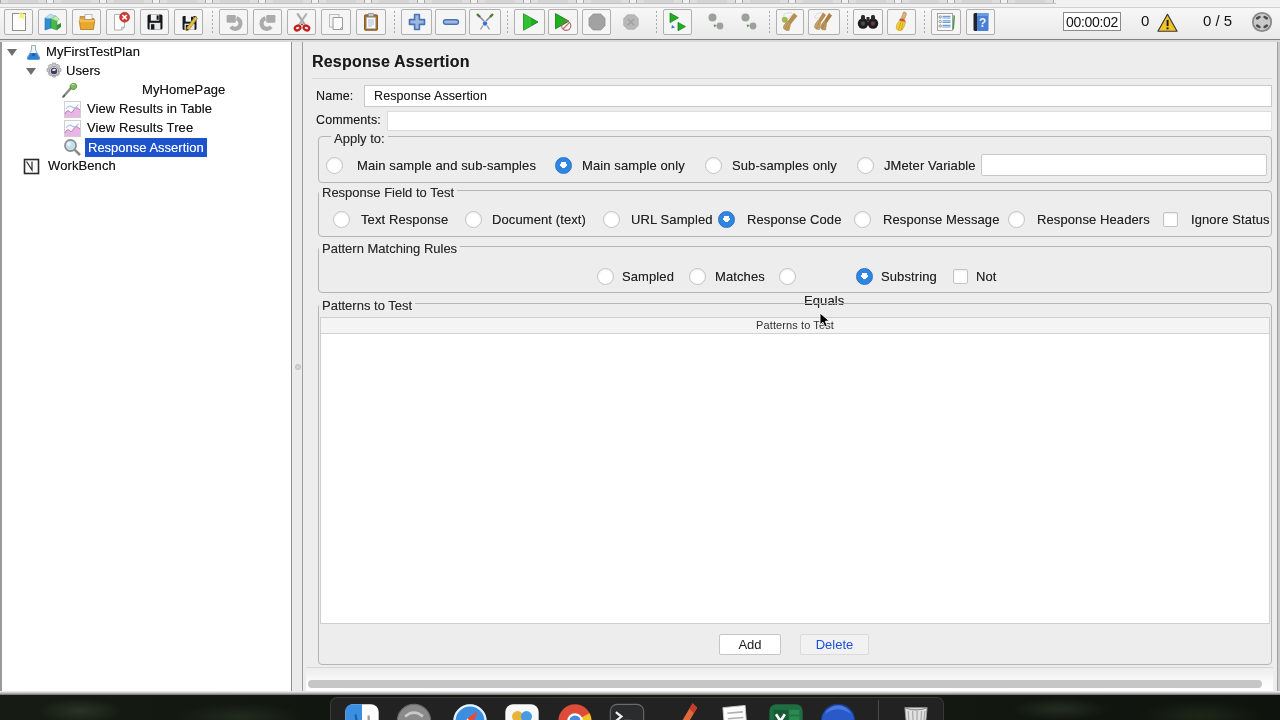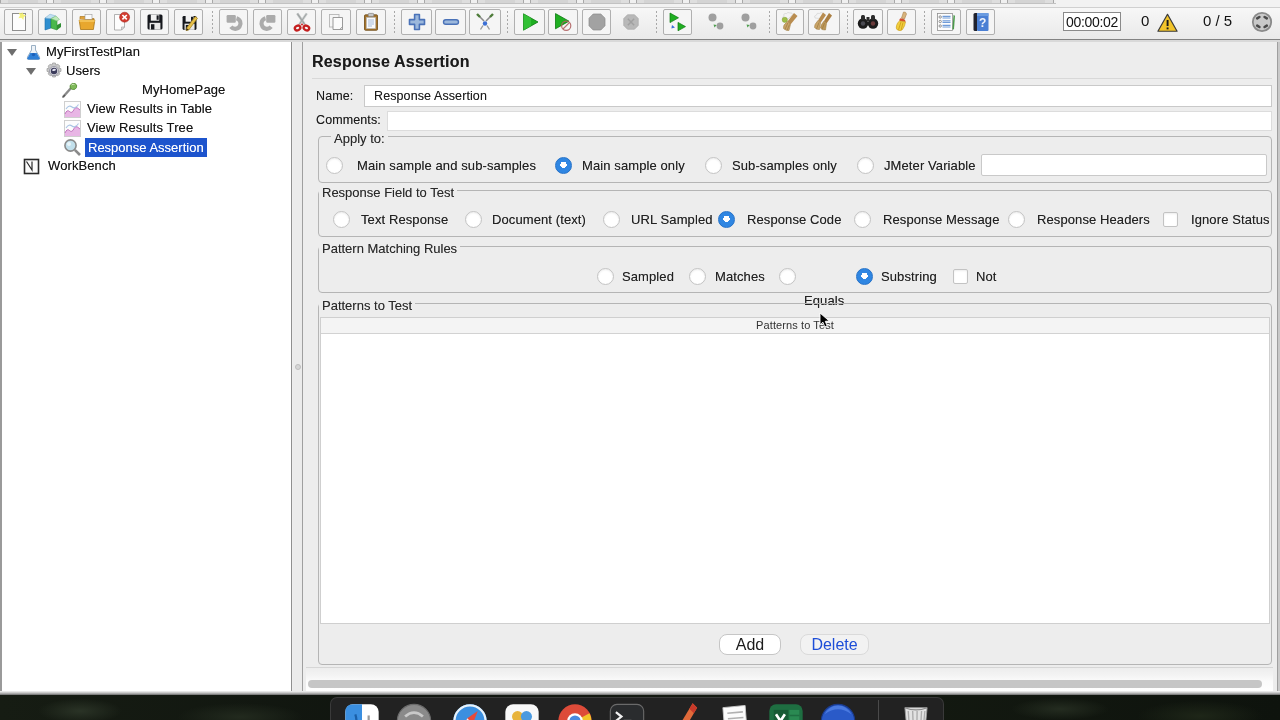--- a/index.html
+++ b/index.html
@@ -39,21 +39,21 @@
   .fieldset { position:absolute; border:1px solid #b5b5b5; border-radius:4px; }
   .legend { position:absolute; font-size:13px; color:#2a2a2a; background:#ededed; padding:0 3px; white-space:nowrap; text-shadow:0 0 0.6px rgba(42,42,42,0.45); }
   .rlab { position:absolute; font-size:13px; color:#222222; white-space:nowrap; text-shadow:0 0 0.6px rgba(34,34,34,0.5); }
   .rad { position:absolute; width:17px; height:17px; border-radius:50%; background:#ffffff;
          border:1px solid #c3c3c3; box-shadow:inset 0 1px 2px rgba(0,0,0,0.08); }
   .radsel { position:absolute; width:17px; height:17px; border-radius:50%;
             background:radial-gradient(circle at 50% 45%, #ffffff 0 3.2px, #2f86e2 3.2px 100%);
             border:1px solid #2471c8; }
   .chk { position:absolute; width:15px; height:15px; border-radius:2px; background:#ffffff;
          border:1px solid #c3c3c3; box-shadow:inset 0 1px 2px rgba(0,0,0,0.08); }
-  .btn { position:absolute; font-size:16px; text-align:center; border-radius:8px; }
+  .btn { position:absolute; font-size:13px; text-align:center; border-radius:2px; }
 </style>
 </head>
 <body>
 <div id="win">
   <div id="topstrip">
       <div style="position:absolute;left:0;top:0;width:1056px;height:3px;background:repeating-linear-gradient(90deg,#a8a8a8 0 1px,#dedede 1px 8px,#d4d4d4 8px 38px,#dedede 38px 46px,#a8a8a8 46px 47px,#f0f0f0 47px 53px);"></div>
       <div style="position:absolute;left:0;top:3px;width:1056px;height:1px;background:#c2c2c2;"></div>
     </div>
   <div id="toolbar"></div>
   <div id="tbwrap" style="position:absolute;left:0;top:7px;width:1280px;height:33px;">

